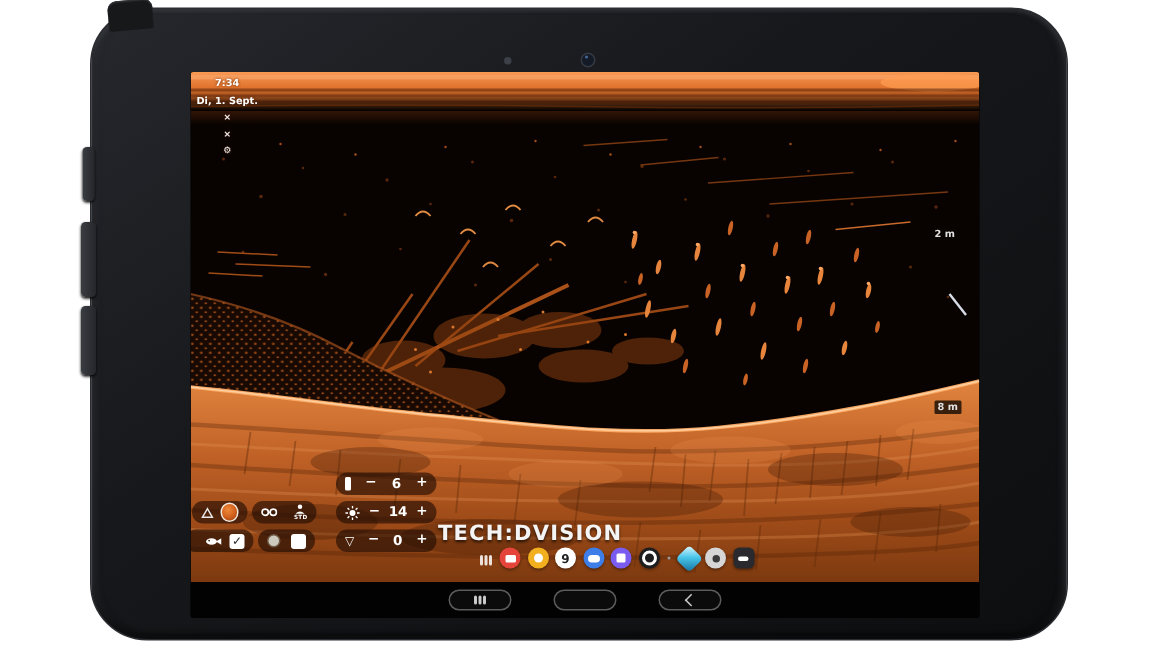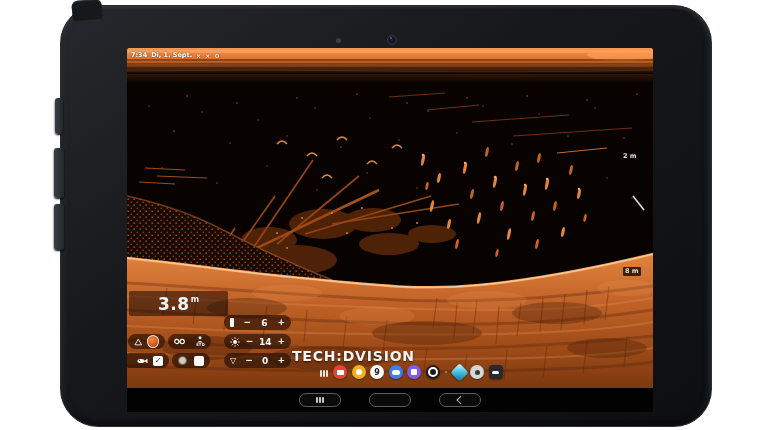--- a/index.html
+++ b/index.html
@@ -20,21 +20,21 @@
   .sensor-dot{left:336px;top:38px;width:5px;height:5px;border-radius:50%;background:#3e4048;}
   .camera-dot{left:387px;top:35px;width:8px;height:8px;border-radius:50%;background:#141b27;border:1px solid #343a44;}
   .camera-dot::after{content:"";position:absolute;left:2px;top:1px;width:2px;height:2px;border-radius:50%;background:#4a6a9a;}
 
   
   .screen{left:127px;top:48px;width:526px;height:364px;background:#000;border-radius:2px;overflow:hidden;}
   .sonar{left:0;top:0;width:526px;height:340px;overflow:hidden;}
   .sonar svg{display:block;}
 
   
-  .statusbar{left:4px;top:3px;display:flex;gap:4px;align-items:center;color:#fff;font-size:6.5px;font-weight:bold;text-shadow:0 0 2px rgba(90,35,5,.9);}
+  .statusbar{left:4px;top:3px;display:flex;gap:4px;align-items:center;color:#fff;font-size:6.5px;font-weight:bold;text-shadow:0 0 2px rgba(90,35,5,.9);flex-direction:column;}
   .statusbar .ic{font-size:6px;opacity:.95;}
 
   
   .depth-box{left:2px;top:243px;width:99px;height:25px;background:rgba(26,10,3,.55);border-radius:2px;
     display:flex;align-items:center;justify-content:center;color:#f5f5f5;}
   .depth-val{font-size:17px;font-weight:bold;letter-spacing:.5px;}
   .depth-unit{font-size:8px;font-weight:bold;margin-left:1px;margin-top:-8px;}
 
   
   .scale-lbl{color:#e0e0e0;font-size:6.5px;font-weight:bold;background:rgba(12,6,2,.7);padding:0 2px;border-radius:1px;line-height:9px;}
@@ -344,24 +344,20 @@
     </svg>
 
     <div class="abs statusbar">
       <span>7:34</span>
       <span>Di, 1. Sept.</span>
       <span class="ic">×</span>
       <span class="ic">×</span>
       <span class="ic">⚙</span>
     </div>
 
-    <div class="abs depth-box">
-      <span class="depth-val">3.8</span>
-      <span class="depth-unit">m</span>
-    </div>
 
     <div class="abs scale-lbl scale-top">2 m</div>
     <div class="abs scale-lbl scale-bottom">8 m</div>
 
     <div class="abs pill pill-gain">
       <span class="bar-icon"></span>
       <span class="btn">−</span>
       <span>6</span>
       <span class="btn">+</span>
     </div>

